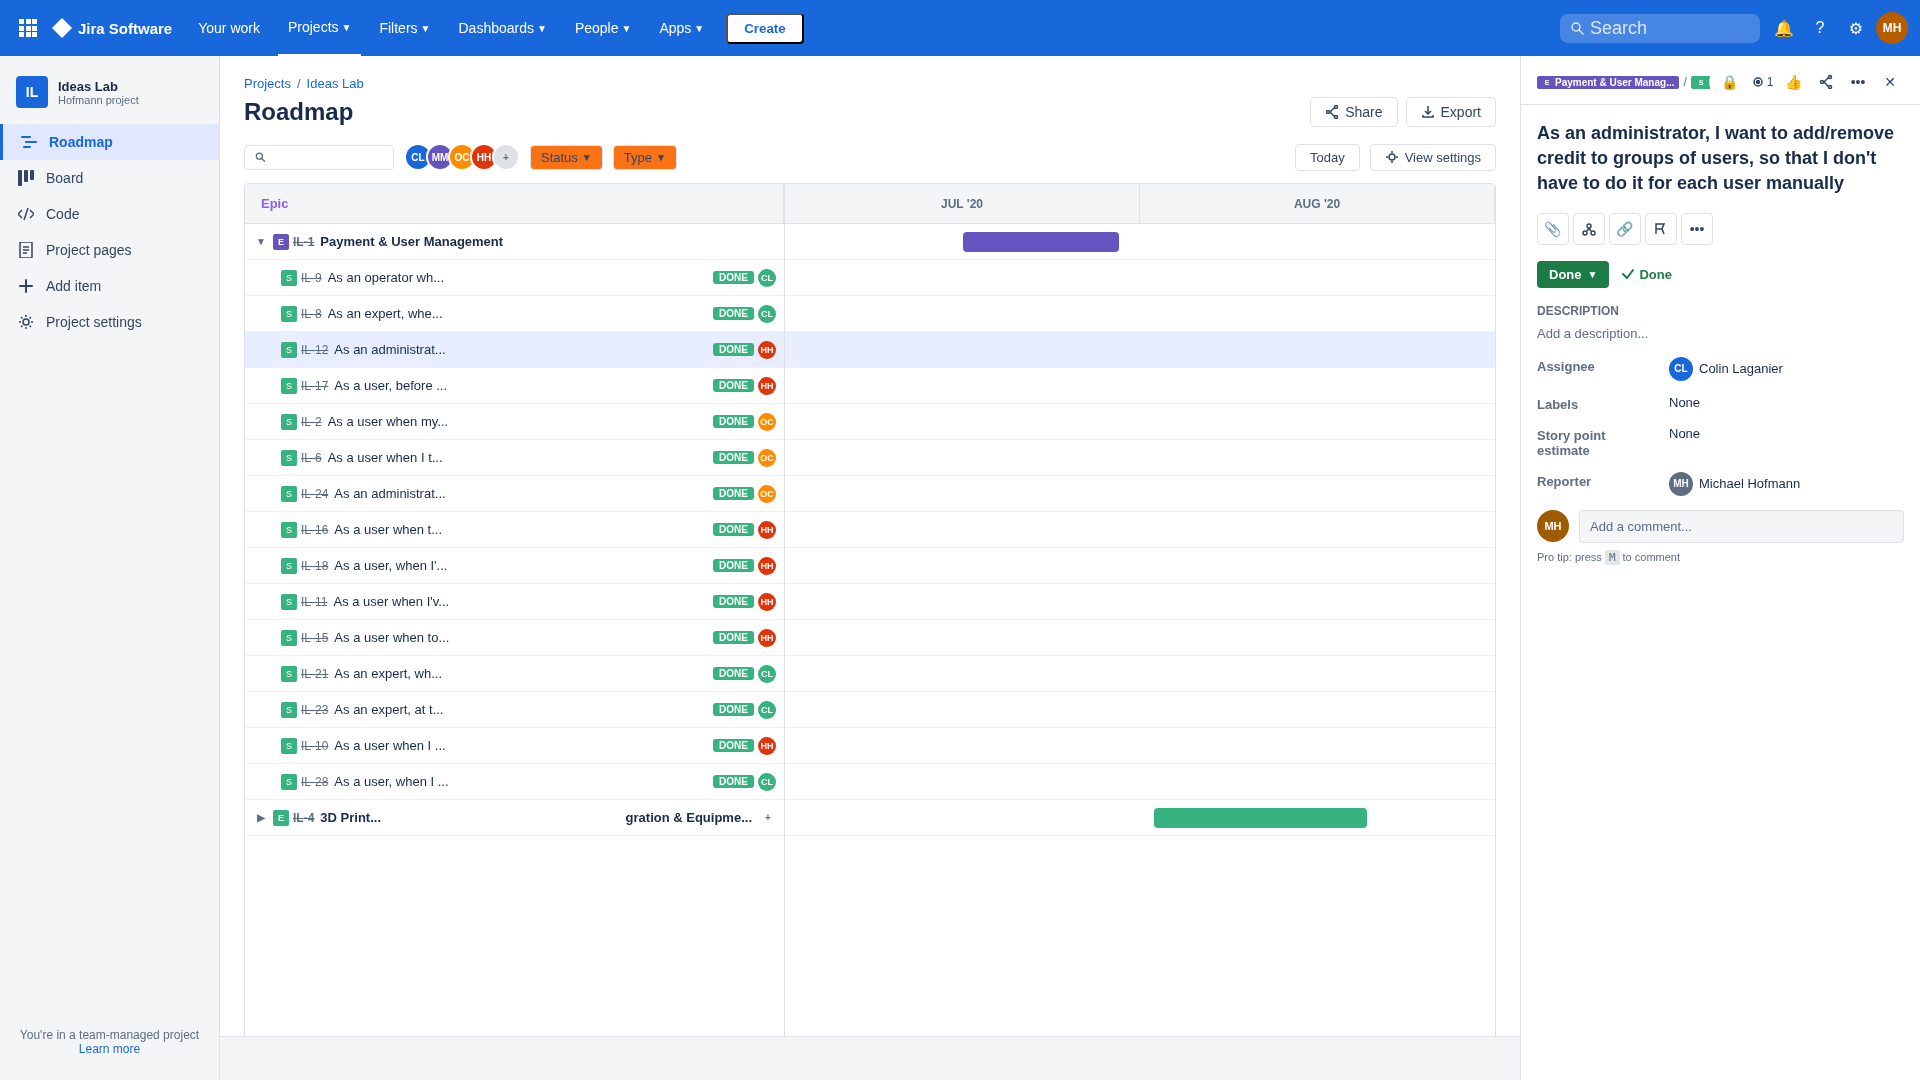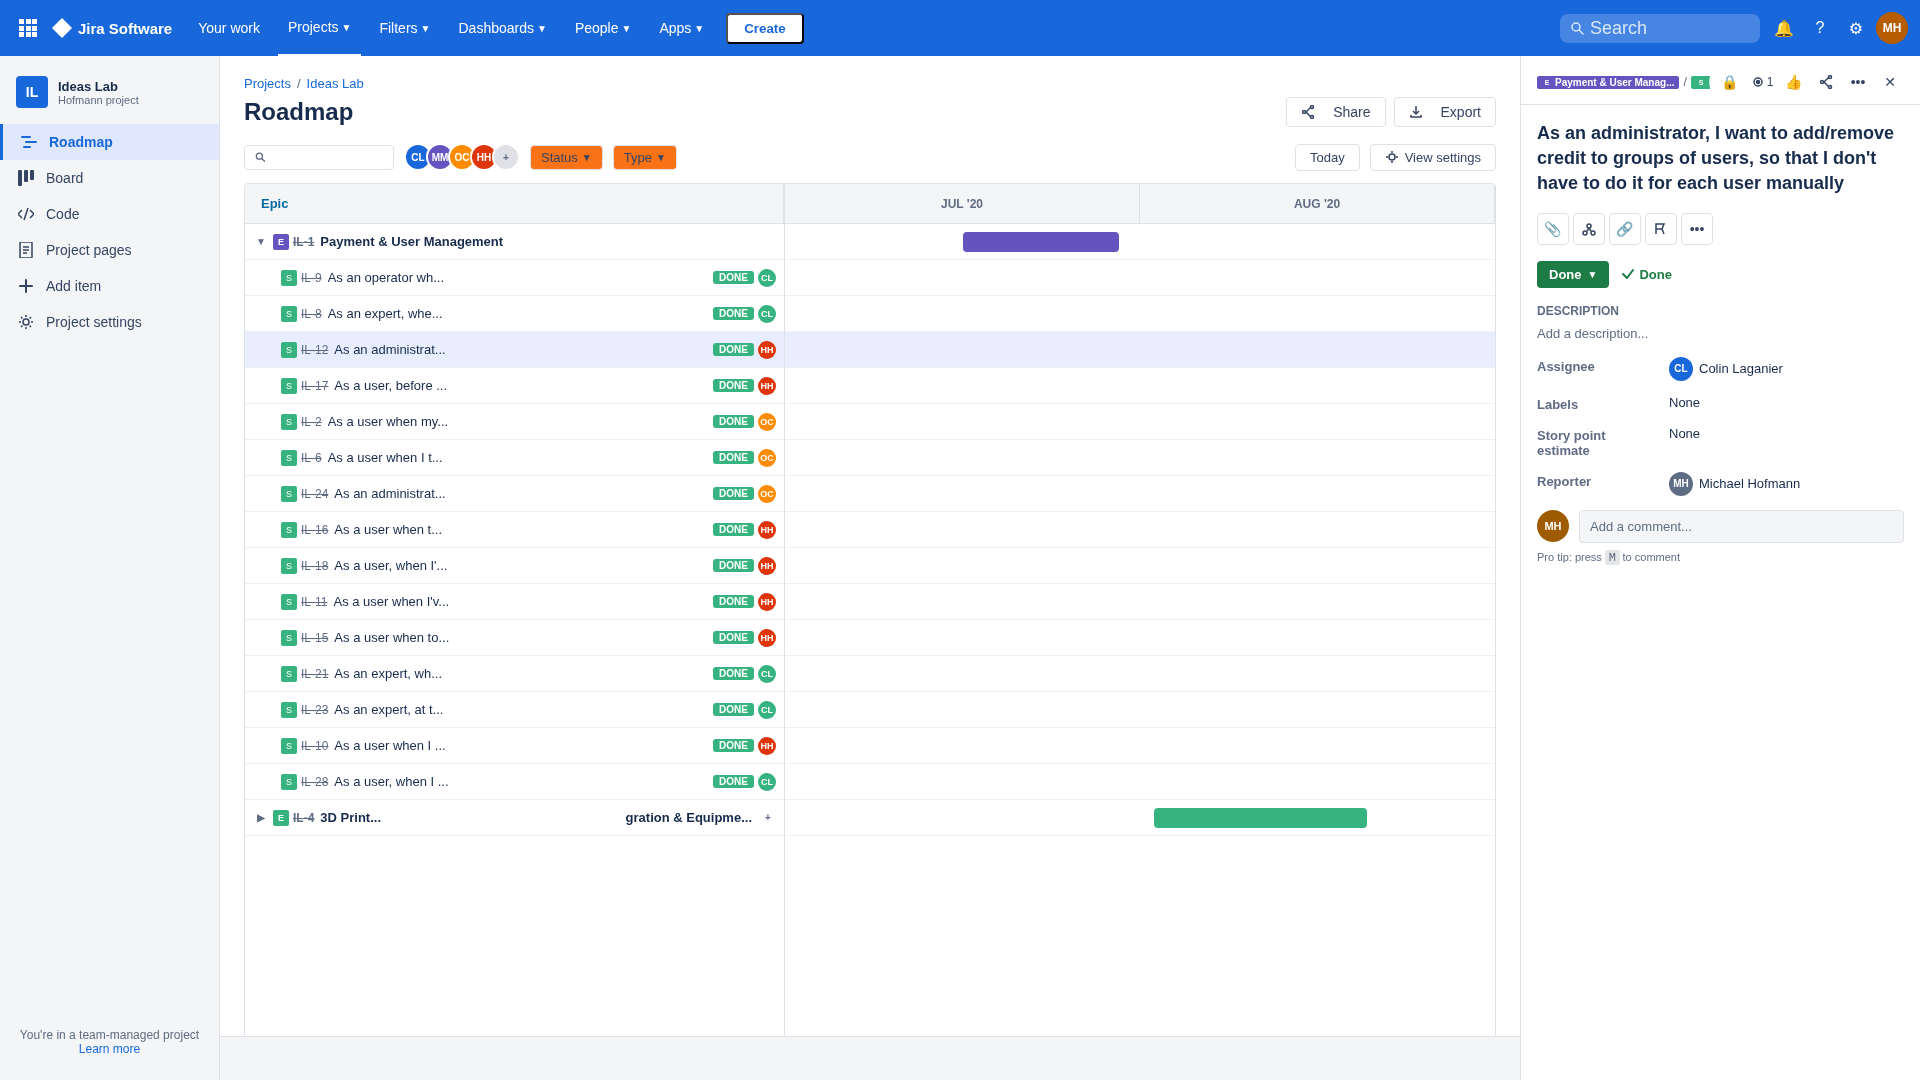--- a/index.html
+++ b/index.html
@@ -71,40 +71,40 @@
       display: flex;
       flex-direction: column;
       padding: 20px 24px 0;
     }
     .breadcrumb { display: flex; align-items: center; gap: 6px; font-size: 13px; color: #5e6c84; margin-bottom: 6px; }
     .breadcrumb a { color: #1868db; text-decoration: none; }
     .breadcrumb .sep { color: #5e6c84; }
     .page-header { display: flex; align-items: center; justify-content: space-between; margin-bottom: 16px; }
     .page-title { font-size: 24px; font-weight: 700; color: #172b4d; }
     .header-actions { display: flex; gap: 8px; }
-    .btn-outline { display: flex; align-items: center; gap: 18px; padding: 6px 14px; border: 1px solid #dfe1e6; border-radius: 4px; cursor: pointer; background: white; font-size: 14px; color: #344563; }
+    .btn-outline { display: flex; align-items: center; gap: 6px; padding: 6px 14px; border: 1px solid #dfe1e6; border-radius: 4px; cursor: pointer; background: white; font-size: 14px; color: #344563; }
 
     
     .toolbar { display: flex; align-items: center; gap: 10px; margin-bottom: 12px; }
     .toolbar-search { border: 1px solid #dfe1e6; border-radius: 4px; padding: 4px 10px; display: flex; align-items: center; gap: 6px; background: white; width: 150px; }
     .toolbar-search input { border: none; outline: none; font-size: 13px; width: 100%; background: transparent; }
     .avatar-group { display: flex; align-items: center; }
     .avatar-sm { width: 28px; height: 28px; border-radius: 50%; border: 2px solid white; margin-left: -6px; display: flex; align-items: center; justify-content: center; font-size: 10px; font-weight: 700; color: white; cursor: pointer; }
     .avatar-sm:first-child { margin-left: 0; }
     .filter-btn { display: flex; align-items: center; gap: 4px; padding: 4px 10px; border: 1px solid #dfe1e6; border-radius: 4px; background: #f97316; cursor: pointer; font-size: 13px; color: #344563; }
     .spacer-flex { flex: 1; }
     .today-btn { padding: 5px 14px; border: 1px solid #dfe1e6; border-radius: 4px; background: white; cursor: pointer; font-size: 13px; color: #344563; }
     .view-settings-btn { display: flex; align-items: center; gap: 6px; padding: 5px 14px; border: 1px solid #dfe1e6; border-radius: 4px; background: white; cursor: pointer; font-size: 13px; color: #344563; }
 
     
     .roadmap-container { flex: 1; display: flex; overflow: hidden; border: 1px solid #dfe1e6; border-radius: 4px; }
     .roadmap-left { width: 540px; flex-shrink: 0; display: flex; flex-direction: column; border-right: 1px solid #dfe1e6; }
     .roadmap-right { flex: 1; display: flex; flex-direction: column; overflow: hidden; }
     .roadmap-header { display: flex; height: 40px; background: #f4f5f7; border-bottom: 1px solid #dfe1e6; align-items: center; }
-    .roadmap-header-epic { width: 540px; padding: 0 16px; font-size: 13px; font-weight: 600; color: #0369a1; border-right: 1px solid #dfe1e6; height: 100%; display: flex; align-items: center; }
+    .roadmap-header-epic { width: 540px; padding: 0 16px; font-size: 13px; font-weight: 600; color: #8b5cf6; border-right: 1px solid #dfe1e6; height: 100%; display: flex; align-items: center; }
     .roadmap-header-months { flex: 1; display: flex; height: 100%; }
     .month-col { flex: 1; display: flex; align-items: center; justify-content: center; font-size: 12px; font-weight: 600; color: #5e6c84; border-right: 1px solid #dfe1e6; }
     .epics-list { width: 540px; flex-shrink: 0; overflow-y: auto; border-right: 1px solid #dfe1e6; }
     .timeline-area { flex: 1; overflow-y: auto; position: relative; }
 
     
     .epic-row { display: flex; align-items: center; height: 36px; border-bottom: 1px solid #f0f0f0; padding: 0 8px; gap: 4px; cursor: pointer; }
     .epic-row.selected { background: #e8eeff; }
     .epic-row.epic-parent { font-weight: 600; }
     .expand-btn { width: 16px; height: 16px; display: flex; align-items: center; justify-content: center; cursor: pointer; color: #5e6c84; flex-shrink: 0; font-size: 10px; }

